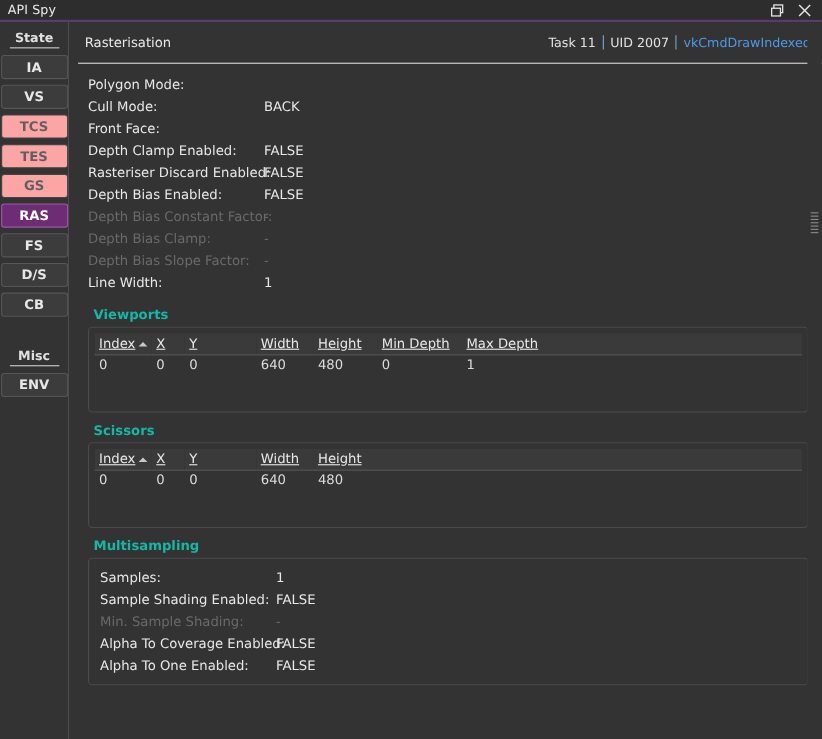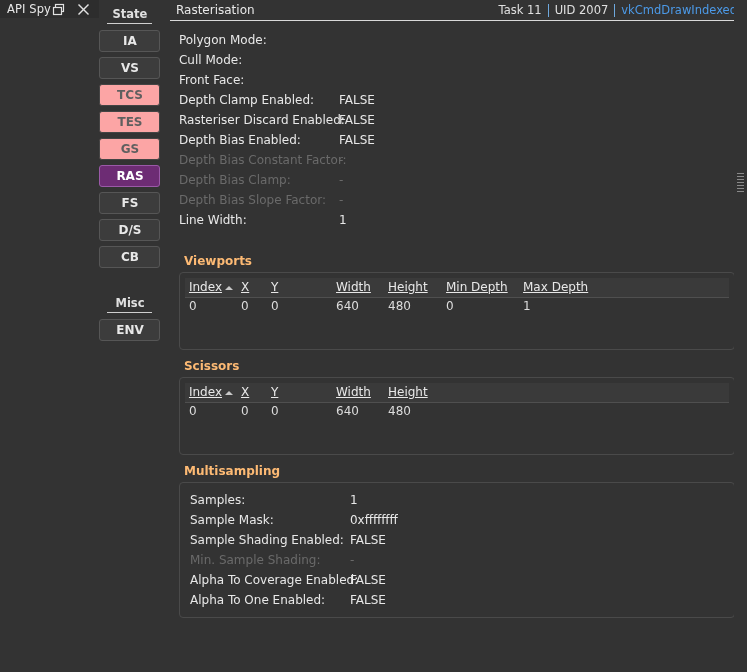--- a/index.html
+++ b/index.html
@@ -6,21 +6,21 @@
   html, body {
     width: 747px; height: 672px;
     background: #2b2b2b;
     font-family: "DejaVu Sans", "Liberation Sans", sans-serif;
     overflow: hidden;
   }
   #app {
     position: relative;
     width: 747px; height: 672px;
     background: #333333;
-    display: flex; flex-direction: row;
+    display: flex; flex-direction: column;
   }
 
   
   .titlebar {
     height: 18px;
     background: #2d2d2d;
     display: flex; align-items: center;
     padding: 0 4px 0 7px;
     flex: 0 0 auto;
   }
@@ -87,21 +87,21 @@
   
   .content {
     flex: 1 1 auto;
     background: #333333;
     display: flex; flex-direction: column;
     min-width: 0;
     padding-left: 9px;
     position: relative;
   }
   .content-header {
-    height: 21px; flex: 0 0 auto;
+    height: 38px; flex: 0 0 auto;
     display: flex; align-items: center;
     padding: 0 10px 0 6px;
     border-bottom: 1px solid #d9d9d9;
   }
   .breadcrumb { font-size: 12px; color: #e8e8e8; flex: 1 1 auto; }
   .header-meta {
     font-size: 11.5px; color: #e0e0e0;
     display: flex; align-items: center;
   }
   .meta-sep {
@@ -113,36 +113,36 @@
   .meta-link { color: #4c9ae8; cursor: pointer; }
 
   .scroll-area {
     flex: 1 1 auto;
     overflow: hidden;
     padding: 9px 12px 0 9px;
     position: relative;
   }
 
   
-  .prop-list { margin-bottom: 24px; }
+  .prop-list { margin-bottom: 12px; }
   .prop-row {
     display: flex;
     font-size: 12px;
     line-height: 20px;
     height: 20px;
     color: #e8e8e8;
   }
   .prop-label { width: 160px; flex: 0 0 160px; white-space: nowrap; }
   .prop-value { flex: 1 1 auto; white-space: nowrap; }
   .prop-row.dim { color: #6a6a6a; }
 
   
   .group { margin-bottom: 9px; }
   .group-title {
-    font-size: 12px; font-weight: bold; color: #fdba74;
+    font-size: 12px; font-weight: bold; color: #14b8a6;
     padding: 0 0 4px 5px;
   }
   .group-box {
     border: 1px solid #4a4a4a;
     border-radius: 4px;
     background: #333333;
     padding: 6px;
   }
   .group-box.table-box { height: 78px; padding: 5px; }
   .group-box.prop-box { padding: 7px 6px 7px 10px; }
@@ -260,20 +260,21 @@
       </div>
 
       <div class="scroll-area">
 
         <div class="prop-list">
           <div class="prop-row">
             <div class="prop-label">Polygon Mode:</div>
           </div>
           <div class="prop-row">
             <div class="prop-label">Cull Mode:</div>
+            <div class="prop-value">BACK</div>
           </div>
           <div class="prop-row">
             <div class="prop-label">Front Face:</div>
           </div>
           <div class="prop-row">
             <div class="prop-label">Depth Clamp Enabled:</div>
             <div class="prop-value">FALSE</div>
           </div>
           <div class="prop-row">
             <div class="prop-label">Rasteriser Discard Enabled:</div>
@@ -358,24 +359,20 @@
         </div>
 
         <div class="group">
           <div class="group-title">Multisampling</div>
           <div class="group-box prop-box">
             <div class="prop-row">
               <div class="prop-label">Samples:</div>
               <div class="prop-value">1</div>
             </div>
             <div class="prop-row">
-              <div class="prop-label">Sample Mask:</div>
-              <div class="prop-value">0xffffffff</div>
-            </div>
-            <div class="prop-row">
               <div class="prop-label">Sample Shading Enabled:</div>
               <div class="prop-value">FALSE</div>
             </div>
             <div class="prop-row dim">
               <div class="prop-label">Min. Sample Shading:</div>
               <div class="prop-value">-</div>
             </div>
             <div class="prop-row">
               <div class="prop-label">Alpha To Coverage Enabled:</div>
               <div class="prop-value">FALSE</div>

